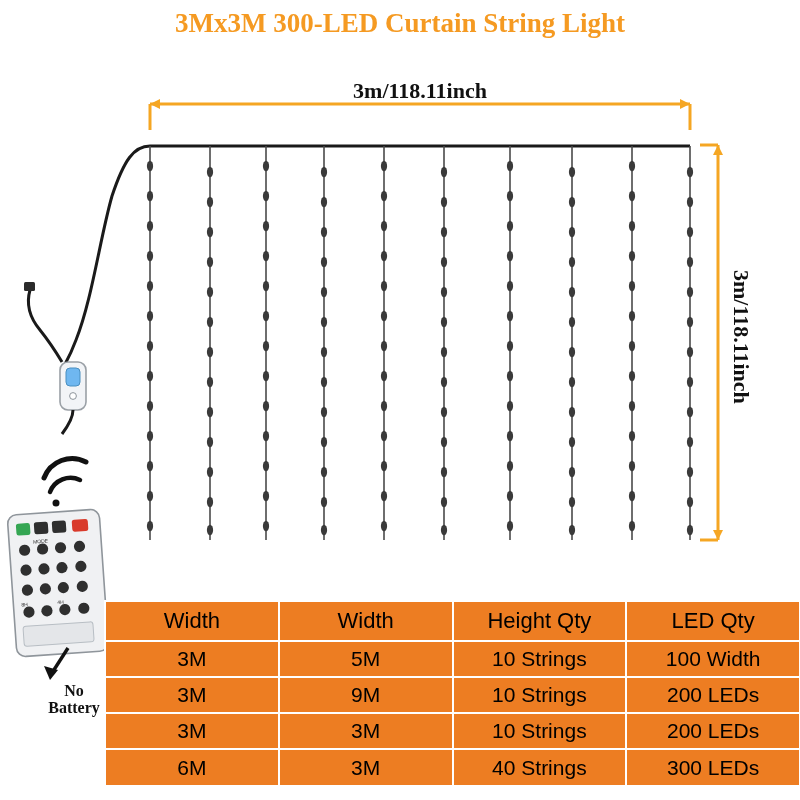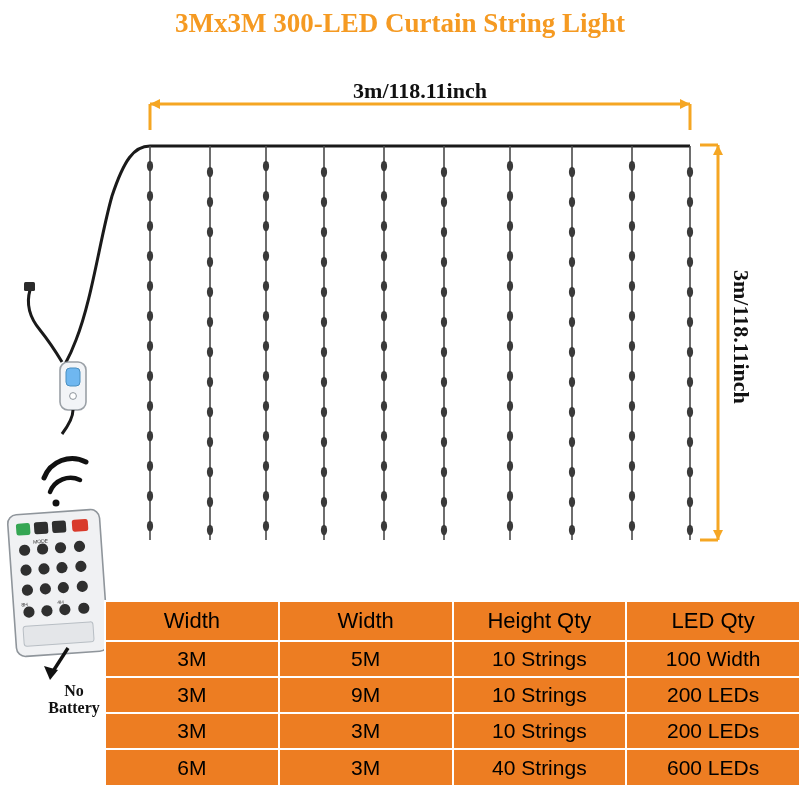--- a/index.html
+++ b/index.html
@@ -408,18 +408,18 @@
       <tr>
         <td>3M</td>
         <td>3M</td>
         <td>10 Strings</td>
         <td>200 LEDs</td>
       </tr>
       <tr>
         <td>6M</td>
         <td>3M</td>
         <td>40 Strings</td>
-        <td>600 LEDs</td>
+        <td>300 LEDs</td>
       </tr>
     </tbody>
   </table>
 
 </div>
 
 </body></html>

